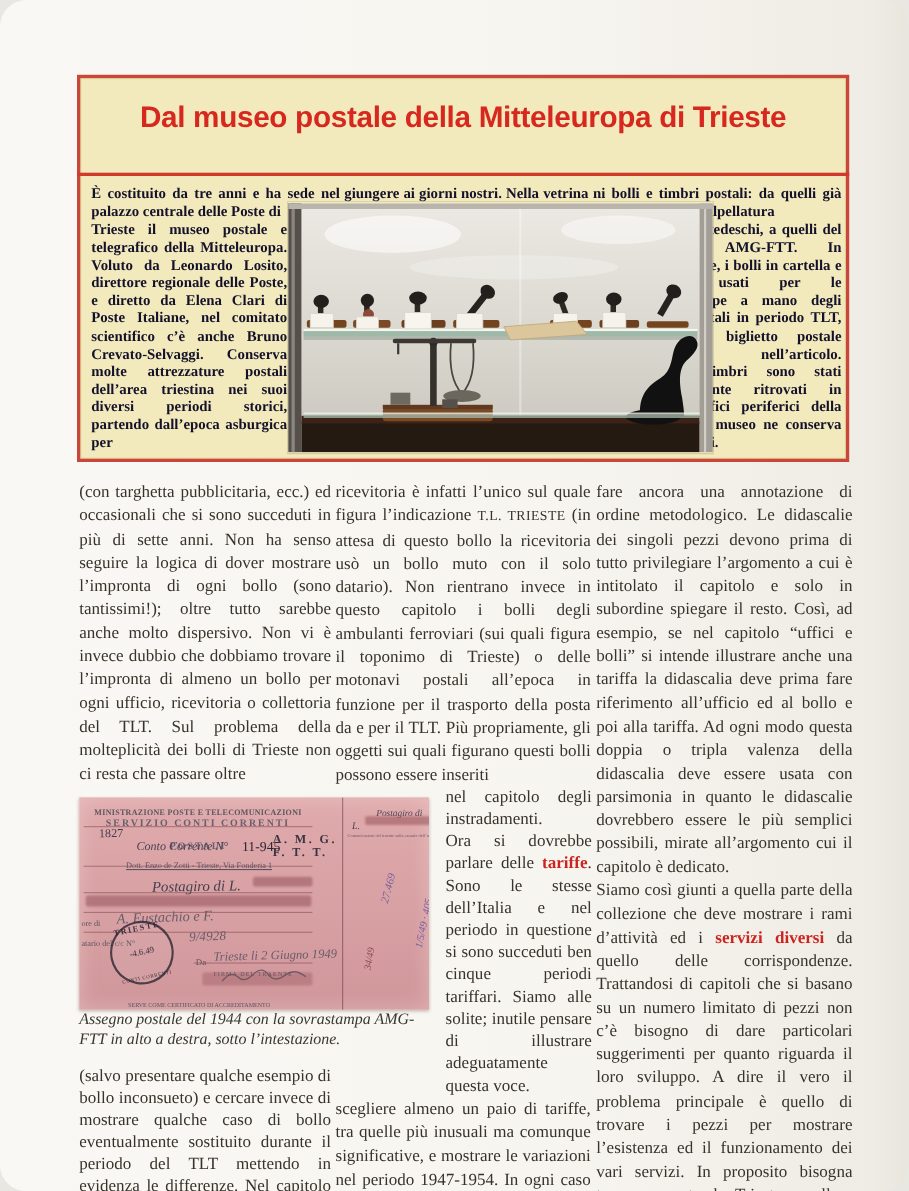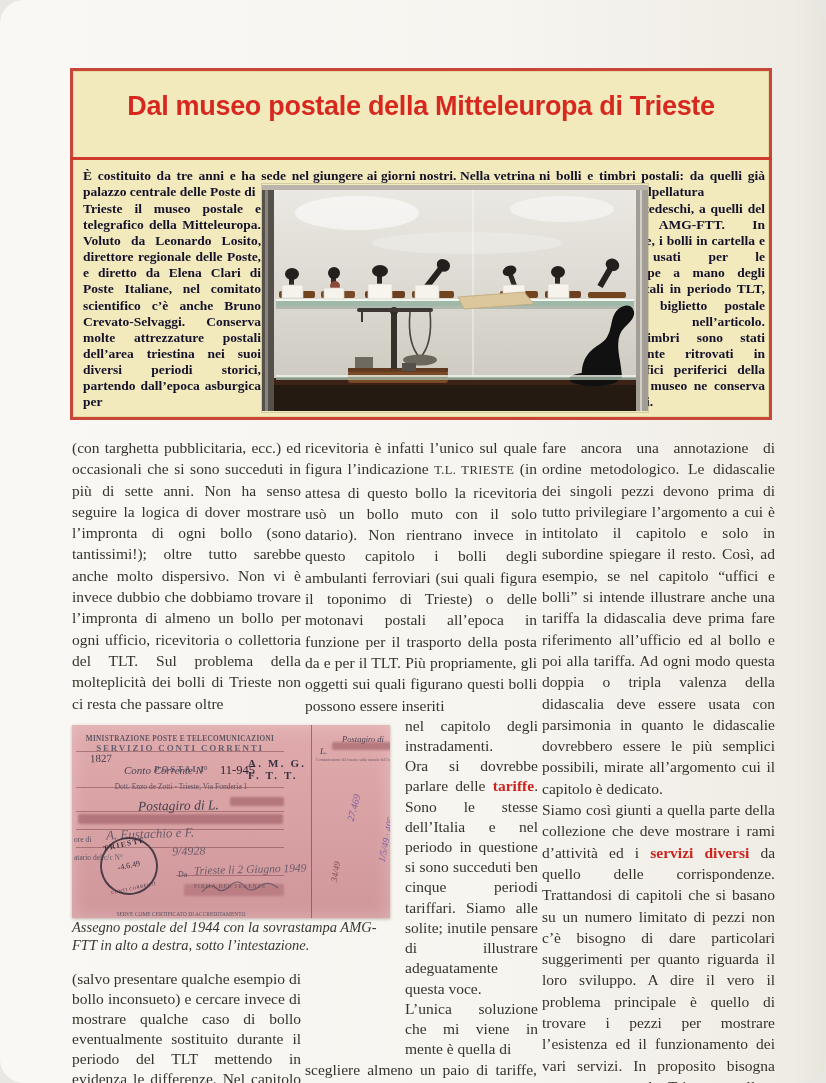--- a/index.html
+++ b/index.html
@@ -43,21 +43,21 @@
   .cq{position:absolute;margin:0;color:#554f5c;}
   .cq-h1{top:3px;left:0;width:216px;text-align:center;font-size:7.5px;font-weight:bold;
          letter-spacing:.3px;color:#5c5662;transform:scaleX(.97);}
   .cq-h2{top:13px;left:0;width:216px;text-align:center;font-size:9px;font-weight:bold;
          letter-spacing:1.8px;color:#665f6d;}
   .cq-serial{top:23px;left:18px;font-size:11px;color:#453d4e;transform:rotate(-1deg);}
   .cq-acclab{top:35px;left:52px;font-size:11px;font-style:italic;color:#4a4355;}
   .cq-accnum{top:35px;left:148px;font-size:12.5px;font-weight:normal;color:#2a2535;}
   .cq-ov{left:176px;font-size:11px;font-weight:bold;letter-spacing:2.2px;color:#3a3442;}
   .cq-ov1{top:28px;} .cq-ov2{top:40px;}
-  .cq-holder{top:51px;left:14px;width:190px;text-align:center;font-size:7.5px;color:#5a5361;}
+  .cq-holder{top:51px;left:14px;width:190px;text-align:center;font-size:7.5px;color:#5a5361;text-decoration:underline;}
   .cq-postagiro{top:70px;left:66px;font-size:13.5px;font-style:italic;color:#45404e;
                 transform:rotate(-1deg);}
   .cq-frag{font-size:7.5px;color:#5a5361;}
   .cq-f1{top:104px;left:2px;} .cq-f2{top:122px;left:2px;}
   .hand{font-style:italic;color:#6a5c6b;}
   .cq-payee{top:98px;left:34px;font-size:13px;transform:rotate(-2deg);}
   .cq-cc{top:116px;left:100px;font-size:12px;transform:rotate(-2deg);}
   .cq-da{top:139px;left:106px;font-size:8px;color:#5a5361;}
   .cq-place{top:134px;left:122px;font-size:11.5px;transform:rotate(-1.5deg);}
   .cq-firma{top:151px;left:122px;font-size:5.5px;letter-spacing:1px;color:#5a5361;}
@@ -253,21 +253,20 @@
 
     <p class="caption">Assegno postale del 1944 con la sovrastampa AMG-FTT in alto a destra, sotto l’intestazione.</p>
     <p class="pAfter">(salvo presentare qualche esempio di bollo inconsueto) e cercare invece di mostrare qualche caso di bollo eventualmente sostituito durante il periodo del TLT mettendo in evidenza le differenze. Nel capitolo in questione non dovrebbe naturalmente mancare il caso di Sgonico; il bollo di questa</p>
   </div>
 
   <div class="col colM">
     <p><span>ricevitoria è infatti l’unico sul quale figura l’indicazione </span><span class="smallcaps">T.L. TRIESTE</span><span> (in attesa di questo bollo la ricevitoria usò un bollo muto con il solo datario). Non rientrano invece in questo capitolo i bolli degli ambulanti ferroviari (sui quali figura il toponimo di Trieste) o delle motonavi postali all’epoca in funzione per il trasporto della posta da e per il TLT. Più propriamente, gli oggetti sui quali figurano questi bolli possono essere inseriti</span></p>
     <div class="midNarrow">
       <p>nel capitolo degli instradamenti.</p>
       <p><span>Ora si dovrebbe parlare delle </span><span class="redbold">tariffe</span><span>. Sono le stesse dell’Italia e nel periodo in questione si sono succeduti ben cinque periodi tariffari. Siamo alle solite; inutile pensare di illustrare adeguatamente questa voce.</span></p>
-      <p>L’unica soluzione che mi viene in mente è quella di</p>
     </div>
     <p>scegliere almeno un paio di tariffe, tra quelle più inusuali ma comunque significative, e mostrare le variazioni nel periodo 1947-1954. In ogni caso le tariffe dovranno essere accuratamente spiegate nell’intera collezione, laddove opportuno. In relazione a quest’ultima indicazione ritengo utile</p>
   </div>
 
   <div class="col colR">
     <p>fare ancora una annotazione di ordine metodologico. Le didascalie dei singoli pezzi devono prima di tutto privilegiare l’argomento a cui è intitolato il capitolo e solo in subordine spiegare il resto. Così, ad esempio, se nel capitolo “uffici e bolli” si intende illustrare anche una tariffa la didascalia deve prima fare riferimento all’ufficio ed al bollo e poi alla tariffa. Ad ogni modo questa doppia o tripla valenza della didascalia deve essere usata con parsimonia in quanto le didascalie dovrebbero essere le più semplici possibili, mirate all’argomento cui il capitolo è dedicato.</p>
     <p><span>Siamo così giunti a quella parte della collezione che deve mostrare i rami d’attività ed i </span><span class="redbold">servizi diversi</span><span> da quello delle corrispondenze. Trattandosi di capitoli che si basano su un numero limitato di pezzi non c’è bisogno di dare particolari suggerimenti per quanto riguarda il loro sviluppo. A dire il vero il problema principale è quello di trovare i pezzi per mostrare l’esistenza ed il funzionamento dei vari servizi. In proposito bisogna tenere presente che Trieste era allora una Direzione superiore e qualsiasi tipo di servizio postale era pertanto in funzione nella città capoluogo. A questo punto ritengo opportuno fare una raccomandazione: è importante spiegare la funzione e le tariffe degli oggetti diversi dalle corrispondenze. Difficilmente nelle collezioni ho visto</span></p>
   </div>
 
 </div>

